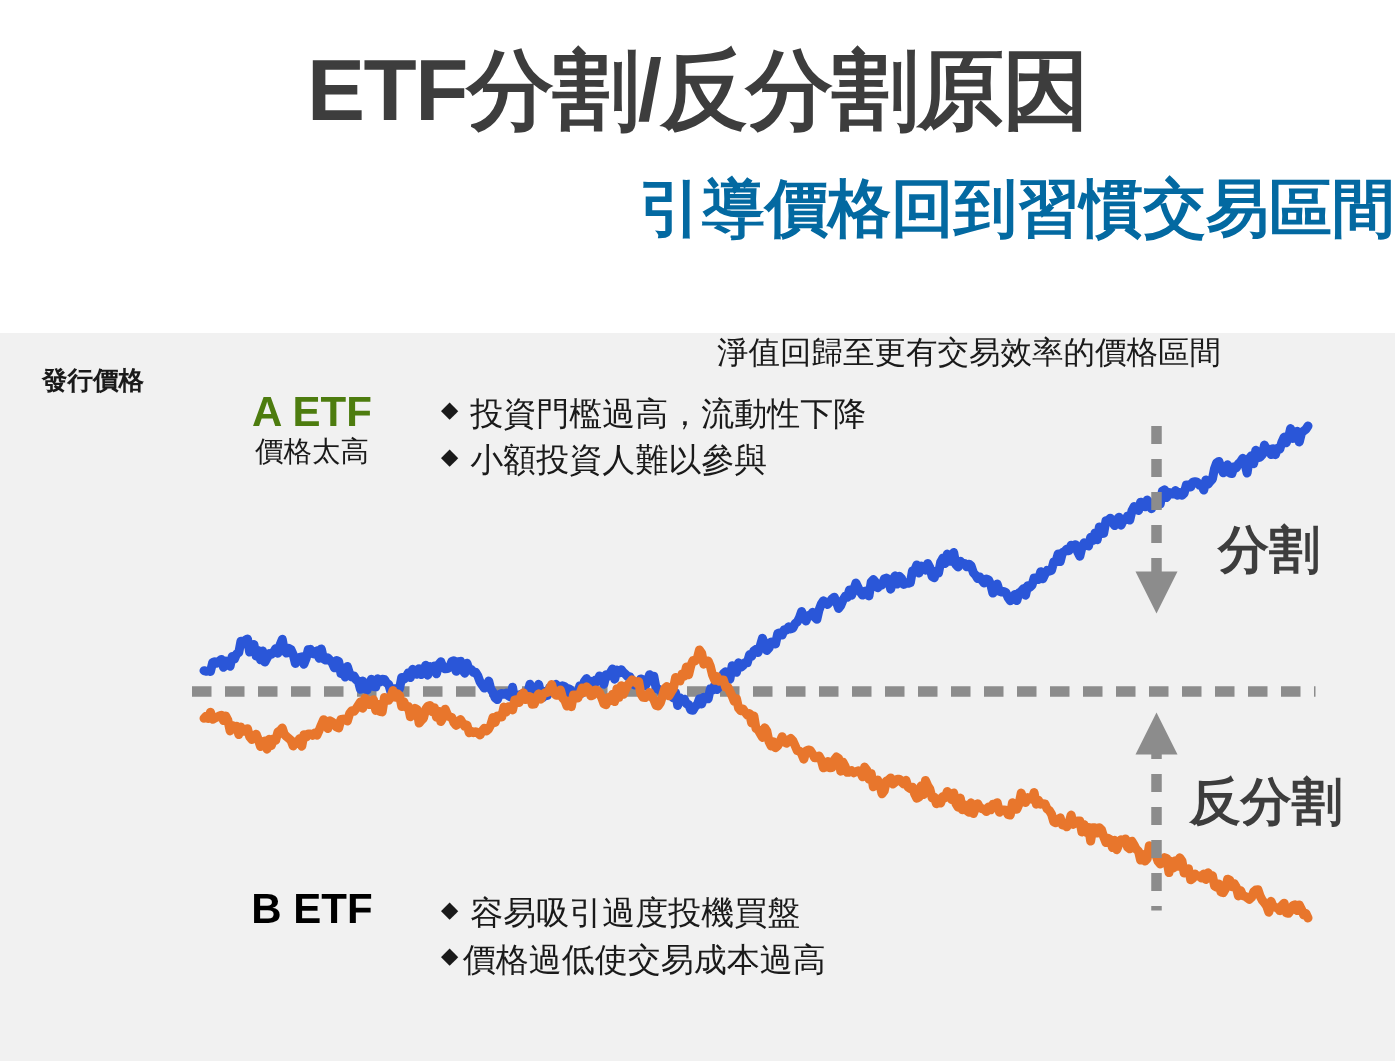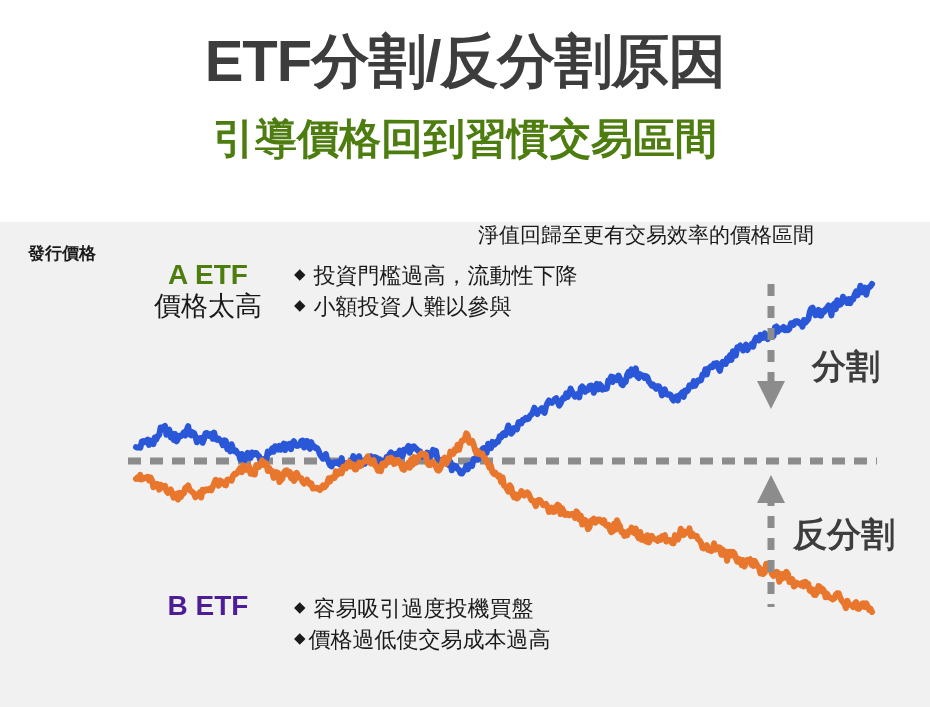--- a/index.html
+++ b/index.html
@@ -13,22 +13,22 @@
   #root{position:relative;width:799px;height:707px;margin-top:15px;}
 
   
   .header{position:absolute;left:0;top:0;width:930px;height:207px;background:#ffffff;}
   .title-main{
     position:absolute;left:0;top:16px;width:930px;text-align:center;
     font-size:58px;font-weight:bold;color:#3d3d3d;
     letter-spacing:-1px;line-height:1.05;white-space:nowrap;
   }
   .title-sub{
-    position:absolute;left:0;top:102px;width:930px;text-align:center;
-    font-size:42px;font-weight:bold;color:#4d7c0f;
+    position:absolute;left:0;top:102px;width:930px;text-align:right;
+    font-size:42px;font-weight:bold;color:#0369a1;
     letter-spacing:0px;line-height:1.05;white-space:nowrap;
   }
 
   
   .panel{position:absolute;left:0;top:207px;width:930px;height:500px;background:#f1f1f1;}
 
   
   .chart-svg{position:absolute;left:0;top:0;width:930px;height:500px;}
 
   
@@ -41,23 +41,23 @@
     font-size:21px;font-weight:normal;color:#1a1a1a;white-space:nowrap;
   }
 
   .grp-a{position:absolute;left:148px;top:36px;}
   .grp-b{position:absolute;left:148px;top:367px;}
   .etf-name{
     font-size:28px;font-weight:bold;line-height:1.18;white-space:nowrap;
     text-align:center;width:120px;
   }
   .etf-name.blue{color:#4d7c0f;}
-  .etf-name.orange{color:#4c1d95;}
+  .etf-name.orange{color:#000000;}
   .etf-sub{
-    font-size:27px;color:#1a1a1a;line-height:1.18;white-space:nowrap;
+    font-size:19px;color:#1a1a1a;line-height:1.18;white-space:nowrap;
     text-align:center;width:130px;margin-left:-5px;
   }
   .bullets{position:absolute;left:146px;top:2px;}
   .bullets.low{top:4px;}
   .bullet-row{
     display:flex;align-items:flex-start;
     font-size:22px;color:#1a1a1a;line-height:1.42;white-space:nowrap;
   }
   .bullet-mark{
     font-size:15px;color:#1a1a1a;margin-right:8px;line-height:1.9;

